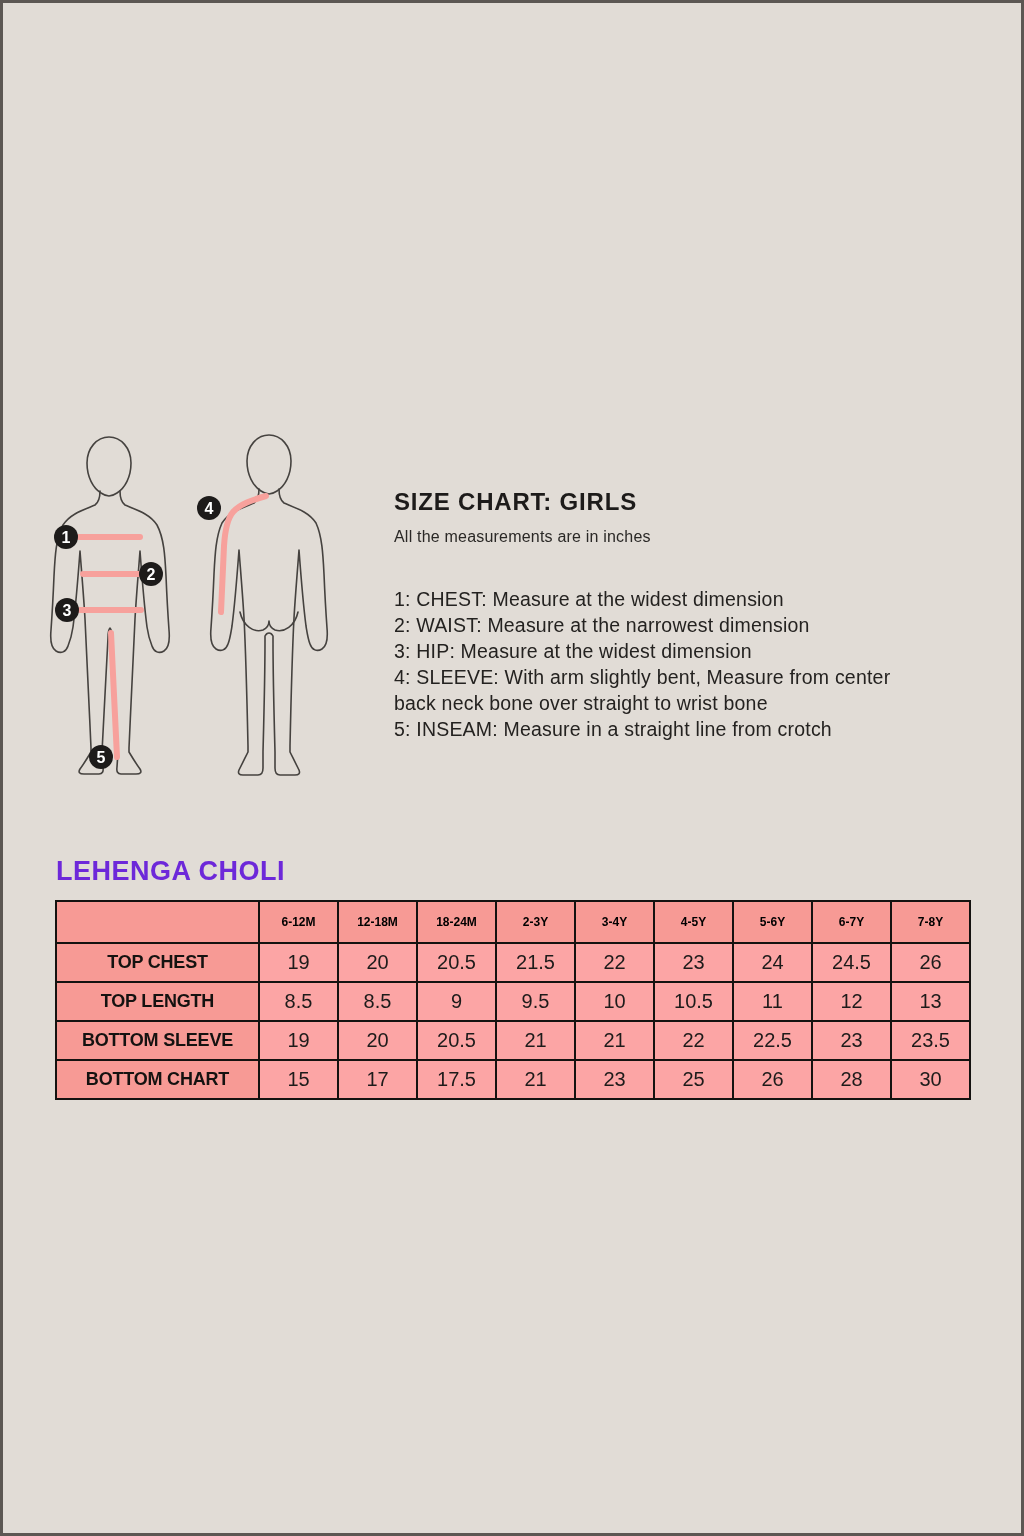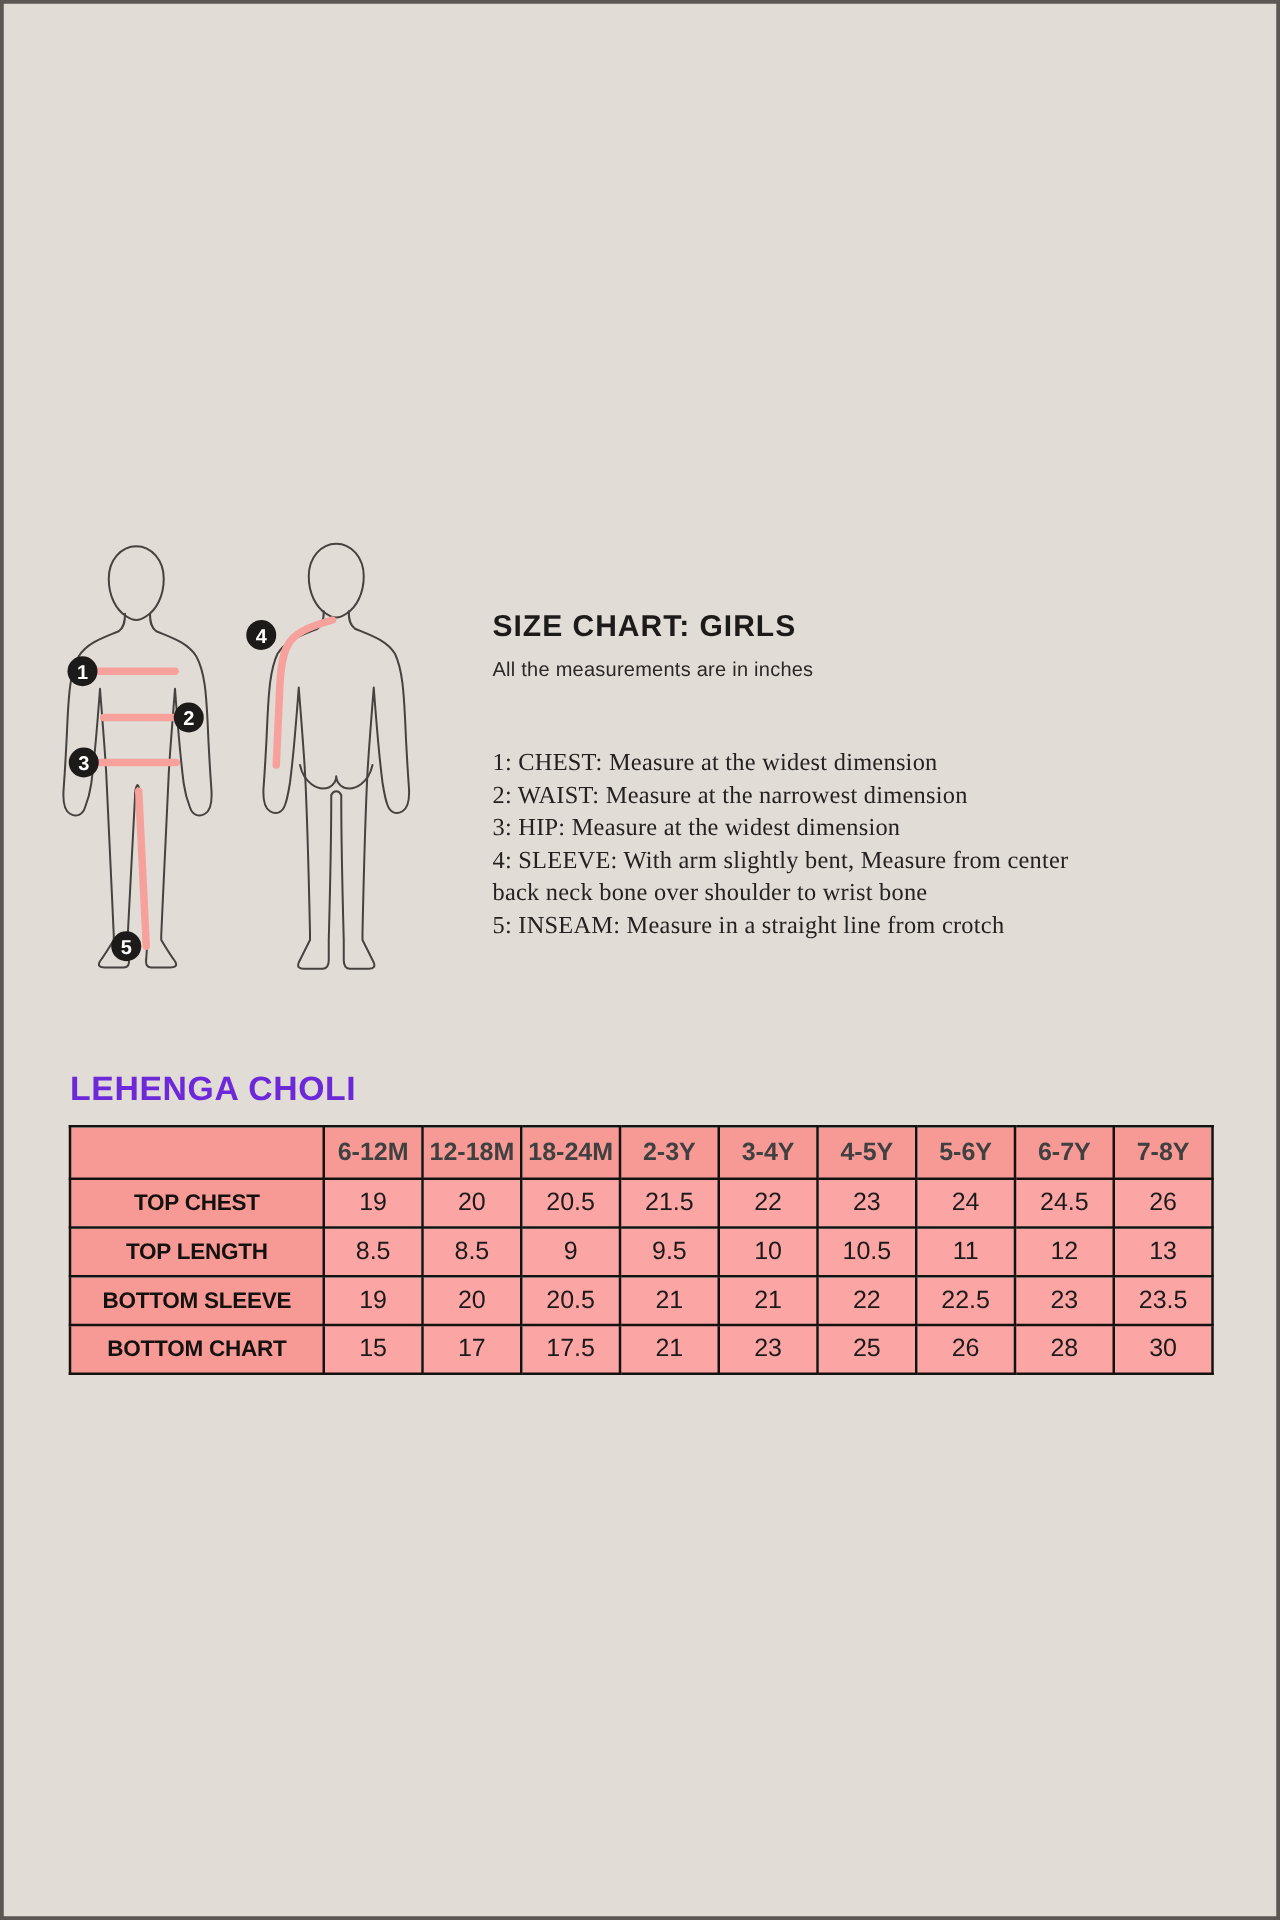--- a/index.html
+++ b/index.html
@@ -28,40 +28,40 @@
     fill:#ffffff;font-family:"Liberation Sans",sans-serif;
     font-size:16px;font-weight:bold;text-anchor:middle;
   }
   
   .info{position:absolute;left:394px;top:489px;width:615px;}
   .size-title{
     margin:0;font-size:24px;font-weight:bold;letter-spacing:.8px;
     color:#1d1b1a;line-height:1.1;
   }
   .size-subtitle{margin-top:13px;font-size:16px;color:#2a2826;letter-spacing:.2px;}
-  .instructions{margin-top:52px;font-size:19.5px;line-height:26px;color:#242220;letter-spacing:.2px;font-family:Liberation Serif, serif;}
+  .instructions{margin-top:40px;font-size:19.5px;line-height:26px;color:#242220;letter-spacing:.2px;}
   
   .chart-sec{position:absolute;left:55px;top:856px;width:915px;}
   .chart-title{margin:0 0 13px 1px;font-size:27px;font-weight:bold;letter-spacing:.5px;color:#6d28d9;}
   table.size-table{
     border-collapse:collapse;table-layout:fixed;
     width:913px;
   }
   table.size-table th,table.size-table td{
     border:2px solid #141210;
     text-align:center;vertical-align:middle;
     padding:0;overflow:hidden;white-space:nowrap;
   }
   table.size-table col.c-label{width:203px;}
   table.size-table col.c-size{width:79px;}
   tr.head-row{height:42px;}
   tr.data-row{height:39px;margin-left:40px;}
   .cell-pink{background:#f79a95;}
   .cell-white{background:#fca5a5;}
-  th.col-head{font-size:20px;font-weight:bold;color:#404040;}
+  th.col-head{font-size:12px;font-weight:bold;color:#000000;}
   td.row-label{font-size:18px;font-weight:bold;color:#141210;letter-spacing:-.2px;}
   td.val{font-size:20px;font-weight:normal;color:#1d1b1a;}
 </style>
 </head>
 <body>
 
 <div class="frame"></div>
 
 <svg class="figures" viewBox="40 415 300 375" xmlns="http://www.w3.org/2000/svg">
 
@@ -140,21 +140,21 @@
 </svg>
 
 <div class="info">
   <h1 class="size-title">SIZE CHART: GIRLS</h1>
   <div class="size-subtitle">All the measurements are in inches</div>
   <div class="instructions">
     <div>1: CHEST: Measure at the widest dimension</div>
     <div>2: WAIST: Measure at the narrowest dimension</div>
     <div>3: HIP: Measure at the widest dimension</div>
     <div>4: SLEEVE: With arm slightly bent, Measure from center</div>
-    <div>back neck bone over shoulder to wrist bone</div>
+    <div>back neck bone over straight to wrist bone</div>
     <div>5: INSEAM: Measure in a straight line from crotch</div>
   </div>
 </div>
 
 <div class="chart-sec">
   <h2 class="chart-title">LEHENGA CHOLI</h2>
   <table class="size-table">
     <colgroup>
       <col class="c-label">
       <col class="c-size">

